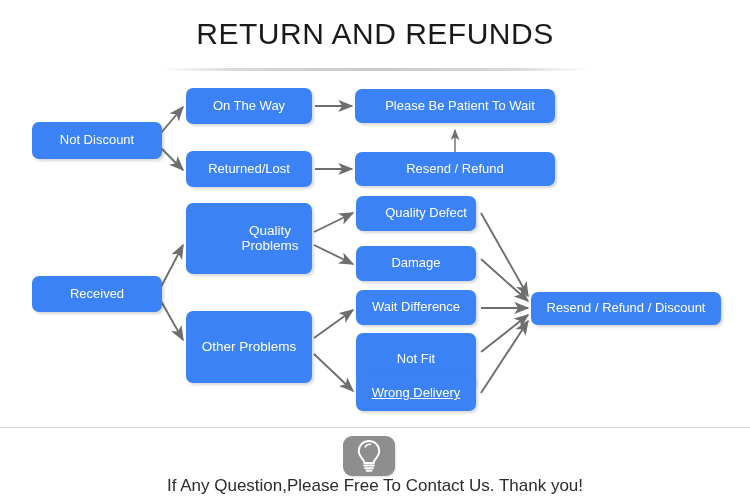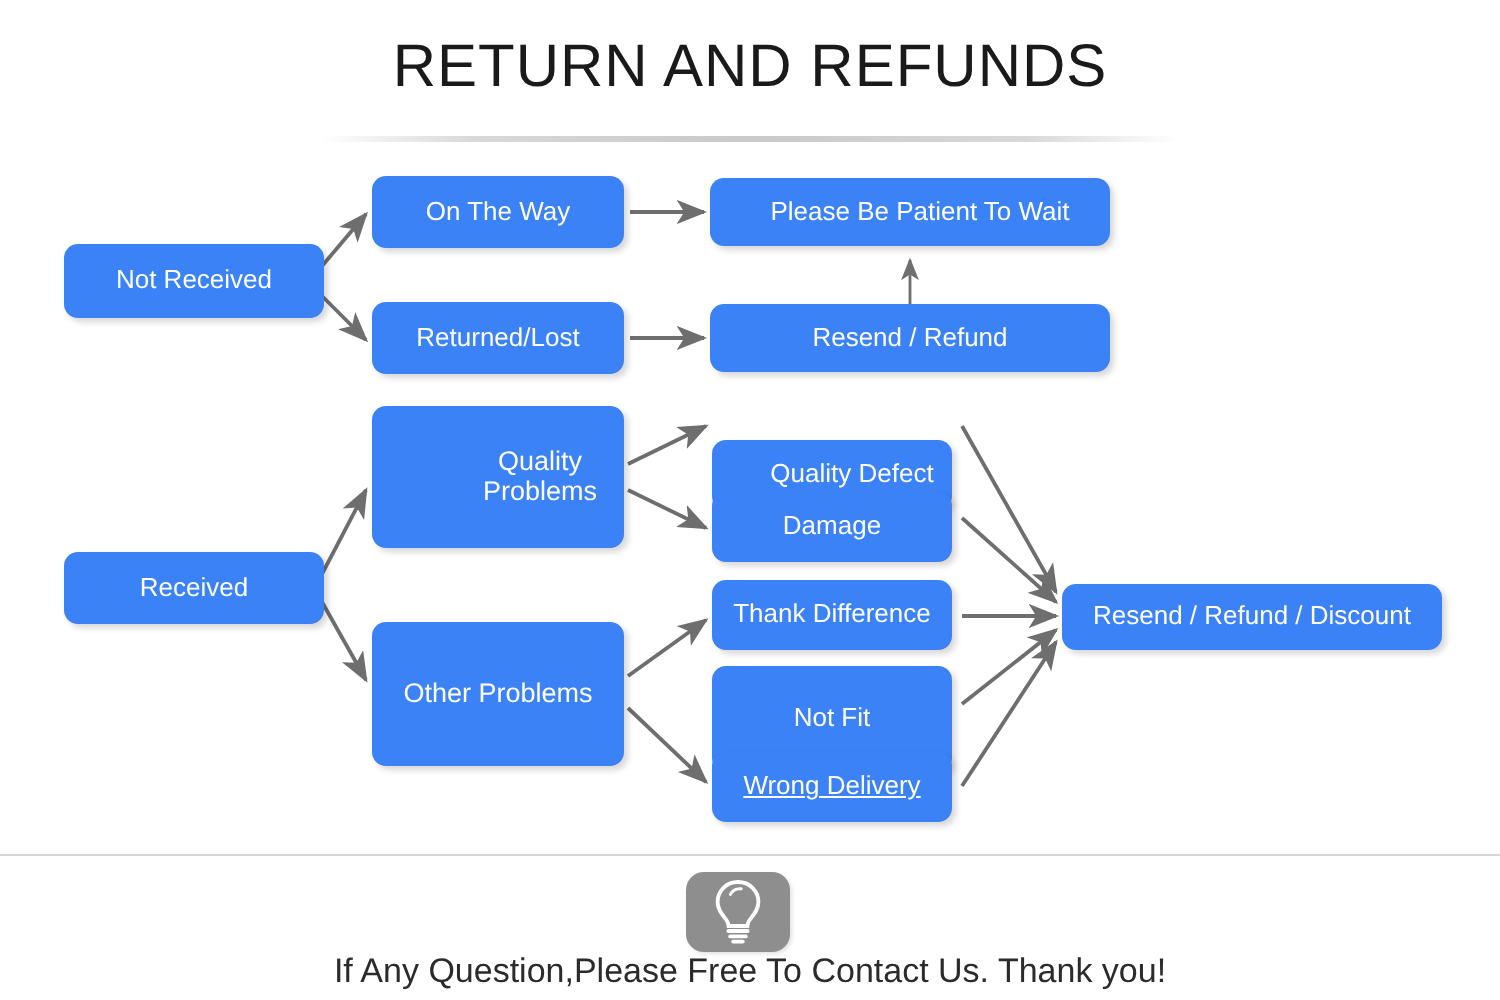--- a/index.html
+++ b/index.html
@@ -101,41 +101,41 @@
       <path d="M314,354 L353,391"></path>
 
       <path d="M481,213 L528,296"></path>
       <path d="M481,259 L528,301"></path>
       <path d="M481,308 L528,308"></path>
       <path d="M481,352 L528,315"></path>
       <path d="M481,393 L528,321"></path>
     </g>
   </svg>
 
-  <div class="node" style="left:32px;top:122px;width:130px;height:37px;">Not Received</div>
+  <div class="node" style="left:32px;top:122px;width:130px;height:37px;">Not Discount</div>
 
   <div class="node" style="left:186px;top:88px;width:126px;height:36px;">On The Way</div>
 
   <div class="node" style="left:186px;top:151px;width:126px;height:36px;">Returned/Lost</div>
 
   <div class="node" style="left:355px;top:89px;width:200px;height:34px;padding-left:16px;">Please Be Patient To Wait</div>
 
   <div class="node" style="left:355px;top:152px;width:200px;height:34px;">Resend / Refund</div>
 
   <div class="node" style="left:32px;top:276px;width:130px;height:36px;">Received</div>
 
   <div class="node tall" style="left:186px;top:203px;width:126px;height:71px;padding-left:48px;">Quality Problems</div>
 
   <div class="node tall" style="left:186px;top:311px;width:126px;height:72px;">Other Problems</div>
 
-  <div class="node" style="left:356px;top:220px;width:120px;height:35px;padding-left:26px;">Quality Defect</div>
+  <div class="node" style="left:356px;top:196px;width:120px;height:35px;padding-left:26px;">Quality Defect</div>
 
   <div class="node" style="left:356px;top:246px;width:120px;height:35px;">Damage</div>
 
-  <div class="node" style="left:356px;top:290px;width:120px;height:35px;">Thank Difference</div>
+  <div class="node" style="left:356px;top:290px;width:120px;height:35px;">Wait Difference</div>
 
   <div class="node" style="left:356px;top:333px;width:120px;height:53px;">Not Fit</div>
 
   <div class="node" style="left:356px;top:376px;width:120px;height:35px;text-decoration:underline;">Wrong Delivery</div>
 
   <div class="node" style="left:531px;top:292px;width:190px;height:33px;">Resend / Refund / Discount</div>
 
   <div class="footer-rule"></div>
 
   <div class="footer">

